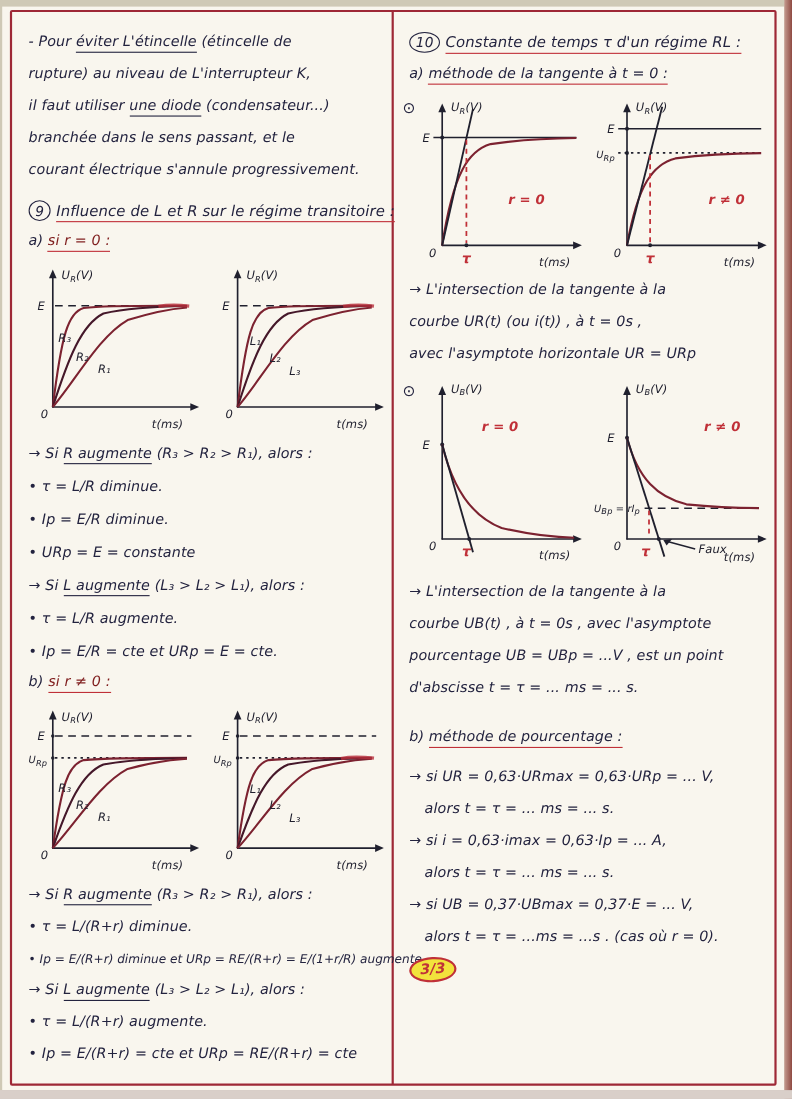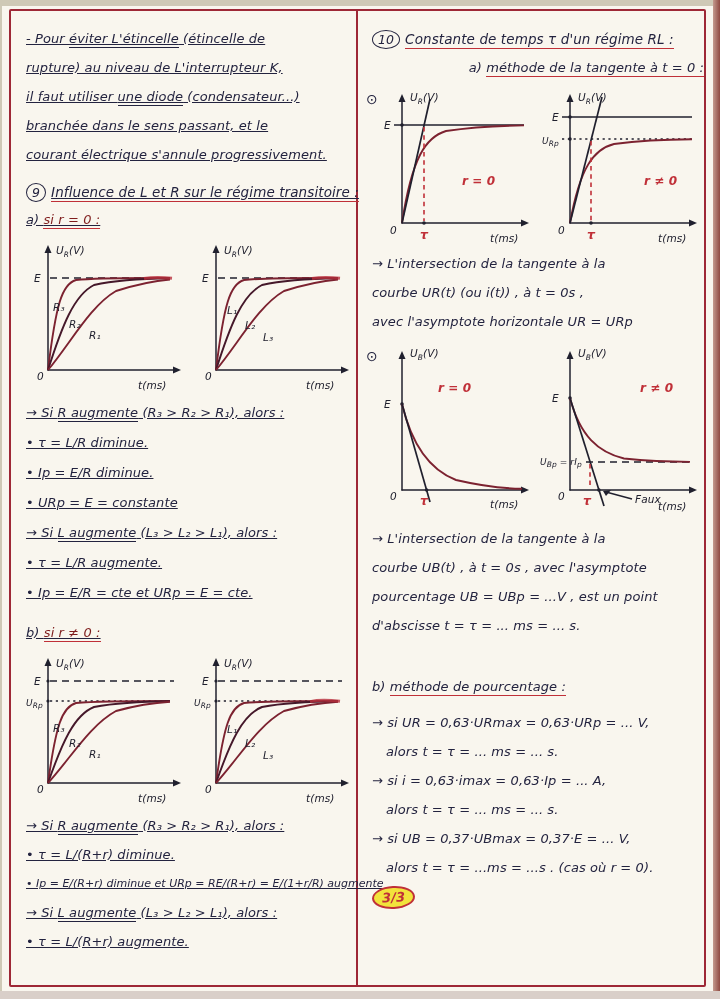--- a/index.html
+++ b/index.html
@@ -8,21 +8,21 @@
   .sheet{position:absolute;left:2px;top:6px;right:7px;bottom:8px;background:#f9f6ee;}
   .edge-right{position:absolute;top:0;right:0;width:7px;bottom:0;
        background:linear-gradient(to left,#8f4a42,#c49a8e);}
   .edge-bottom{position:absolute;left:0;right:0;bottom:0;height:8px;background:#d9cfc9;}
   .frame{position:absolute;left:9px;top:9px;right:14px;bottom:12px;
        border:2.2px solid #9e2836;border-radius:2px;}
   .divider{position:absolute;left:356px;top:10px;bottom:13px;width:2.4px;background:#9e2836;}
 
   .col{position:absolute;top:24px;color:#23233f;font-style:italic;font-size:13px;
        letter-spacing:.1px;}
-  .col-left{left:26px;width:328px;text-decoration:underline;}
+  .col-left{left:26px;width:328px;}
   .col-right{left:372px;width:332px;}
 
   .ln{display:block;line-height:29px;white-space:nowrap;}
   .fml{line-height:30px;}
   .cram{font-size:11px;letter-spacing:0;}
   .u{border-bottom:1.6px solid currentColor;padding-bottom:1px;}
   .ru{border-bottom:1.8px solid #c03038;padding-bottom:1px;}
   .red{color:#7f1d1d;}
   .hd{font-size:13.5px;line-height:30px;margin-top:8px;white-space:nowrap;}
   .sub-hd{line-height:26px;white-space:nowrap;}
@@ -123,21 +123,21 @@
   <div>
     <span class="ln fml"><span>→ Si </span><span class="u">R augmente</span><span> (R₃ &gt; R₂ &gt; R₁), alors :</span></span>
     <span class="ln fml"><span>•   τ = L/R    diminue.</span></span>
     <span class="ln fml"><span>•   Ip = E/R    diminue.</span></span>
     <span class="ln fml"><span>•   URp = E  =  constante</span></span>
     <span class="ln fml"><span>→ Si </span><span class="u">L augmente</span><span> (L₃ &gt; L₂ &gt; L₁), alors :</span></span>
     <span class="ln fml"><span>•   τ = L/R    augmente.</span></span>
     <span class="ln fml"><span>•   Ip = E/R = cte    et    URp = E = cte.</span></span>
   </div>
 
-  <div class="sub-hd" style="margin-top:12px;">
+  <div class="sub-hd" style="margin-top:0;">
     <span>b) </span><span class="ru red">si r ≠ 0 :</span>
   </div>
 
   <div class="figrow">
     <svg class="fig" width="160" height="158" viewBox="0 0 160 158">
       <g>
         <line class="ax" x1="22" y1="14" x2="22" y2="132"></line>
           <path class="ah" d="M22,7 l-3.5,8 h7 z"></path>
         <line class="ax" x1="22" y1="132" x2="148" y2="132"></line>
           <path class="ah" d="M155,132 l-8,-3.5 v7 z"></path>
@@ -183,29 +183,30 @@
       <text x="112" y="151">t(ms)</text>
     </svg>
   </div>
 
   <div>
     <span class="ln"><span>→ Si </span><span class="u">R augmente</span><span> (R₃ &gt; R₂ &gt; R₁), alors :</span></span>
     <span class="ln"><span>•   τ = L/(R+r)    diminue.</span></span>
     <span class="ln cram"><span>• Ip = E/(R+r) diminue et URp = RE/(R+r) = E/(1+r/R) augmente</span></span>
     <span class="ln"><span>→ Si </span><span class="u">L augmente</span><span> (L₃ &gt; L₂ &gt; L₁), alors :</span></span>
     <span class="ln"><span>•   τ = L/(R+r)    augmente.</span></span>
+    <span class="ln"><span>•   Ip = E/(R+r) = cte    et    URp = RE/(R+r) = cte</span></span>
   </div>
 </div>
 
 <div class="col col-right">
 
   <div class="hd" style="margin-top:0;">
     <span class="cnum">10</span><span class="ru">Constante de temps τ d'un régime RL :</span>
   </div>
-  <div class="sub-hd" style="line-height:28px;text-align:right;">
+  <div class="sub-hd" style="line-height:28px;">
     <span>a) </span><span class="ru">méthode de la tangente à t = 0 :</span>
   </div>
 
   <div class="figrow">
     <span class="odot">⊙</span>
     <svg class="fig" width="164" height="160" viewBox="0 0 164 160">
       <g>
         <line class="ax" x1="30" y1="14" x2="30" y2="136"></line>
           <path class="ah" d="M30,7 l-3.5,8 h7 z"></path>
         <line class="ax" x1="30" y1="136" x2="150" y2="136"></line>
@@ -301,21 +302,21 @@
     </svg>
   </div>
 
   <div style="margin-top:10px;">
     <span class="ln">→ L'intersection de la tangente à la</span>
     <span class="ln">courbe UB(t) , à t = 0s , avec l'asymptote</span>
     <span class="ln">pourcentage UB = UBp = ...V , est un point</span>
     <span class="ln">d'abscisse t = τ = ... ms = ... s.</span>
   </div>
 
-  <div class="sub-hd" style="margin-top:32px;line-height:30px;">
+  <div class="sub-hd" style="margin-top:16px;line-height:30px;">
     <span>b) </span><span class="ru">méthode de pourcentage :</span>
   </div>
 
   <div style="margin-top:6px;">
     <span class="ln">→ si  UR = 0,63·URmax = 0,63·URp = ... V,</span>
     <span class="ln" style="padding-left:14px;">alors  t = τ = ... ms = ... s.</span>
     <span class="ln">→ si  i = 0,63·imax = 0,63·Ip = ... A,</span>
     <span class="ln" style="padding-left:14px;">alors  t = τ = ... ms = ... s.</span>
     <span class="ln">→ si  UB = 0,37·UBmax = 0,37·E = ... V,</span>
     <span class="ln" style="padding-left:14px;">alors  t = τ = ...ms = ...s .  (cas où r = 0).</span>

